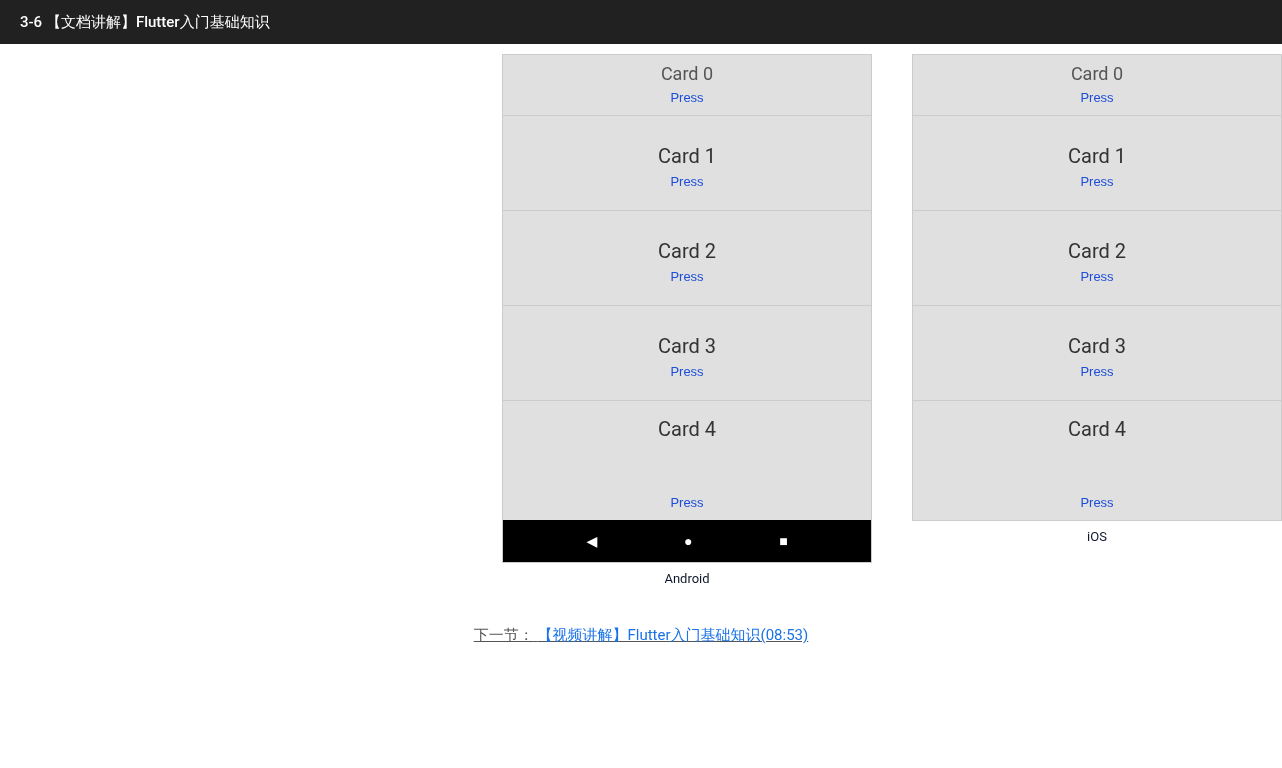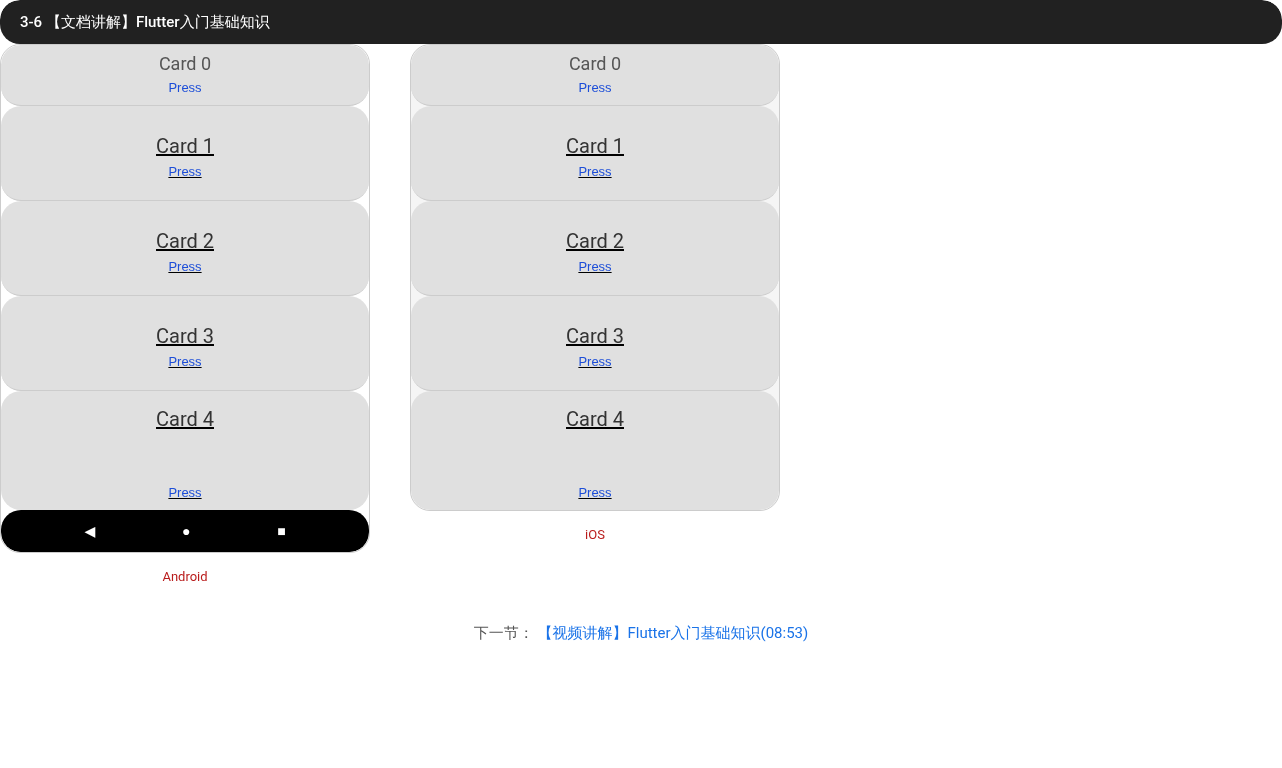--- a/index.html
+++ b/index.html
@@ -1,15 +1,15 @@
 <!DOCTYPE html>
 <html><head>
   <meta charset="utf-8">
   <style>
-    * { box-sizing: border-box; margin: 0; padding: 0; border-radius: 20px; }
+    * { box-sizing: border-box; margin: 0; padding: 0; }
     body {
       font-family: 'Roboto', Arial, sans-serif;
       background: #fff;
       width: 1282px;
       min-height: 768px;
       overflow-x: hidden;
     }
 
     
     .header {
@@ -19,35 +19,36 @@
       font-size: 15px;
       font-weight: 500;
       height: 44px;
       display: flex;
       align-items: center;
     }
 
     
     .main-content {
       display: flex;
-      justify-content: flex-start;
+      justify-content: flex-end;
+      padding-top: 10px;
       gap: 40px;
     }
 
     
     .phone-wrapper {
       display: flex;
       flex-direction: column;
       align-items: center;
     }
 
     .phone-label {
-      margin-top: 16px;
+      margin-top: 8px;
       font-size: 13px;
-      color: #b91c1c;
+      color: #0f172a;
     }
 
     
     .android-phone {
       width: 370px;
       background: #fff;
       border: 1px solid #ccc;
       position: relative;
       overflow: hidden;
     }
@@ -81,21 +82,20 @@
     
     .card-item {
       background: #e0e0e0;
       border-bottom: 1px solid #ccc;
       padding: 16px 0 10px 0;
       display: flex;
       flex-direction: column;
       align-items: center;
       min-height: 95px;
       justify-content: center;
-      text-decoration: underline;
     }
 
     .card-item:last-child {
       border-bottom: none;
       gap: 48px;
     }
 
     .card-title {
       font-size: 20px;
       color: #333;
@@ -124,20 +124,21 @@
       justify-content: flex-end;
     }
 
     
     .next-section {
       text-align: center;
       margin-top: 40px;
       font-size: 15px;
       color: #555;
       padding-bottom: 20px;
+      text-decoration: underline;
     }
 
     .next-section a, .next-link {
       color: #1a73e8;
       text-decoration: none;
       cursor: pointer;
     }
   </style>
 </head>
 <body>

